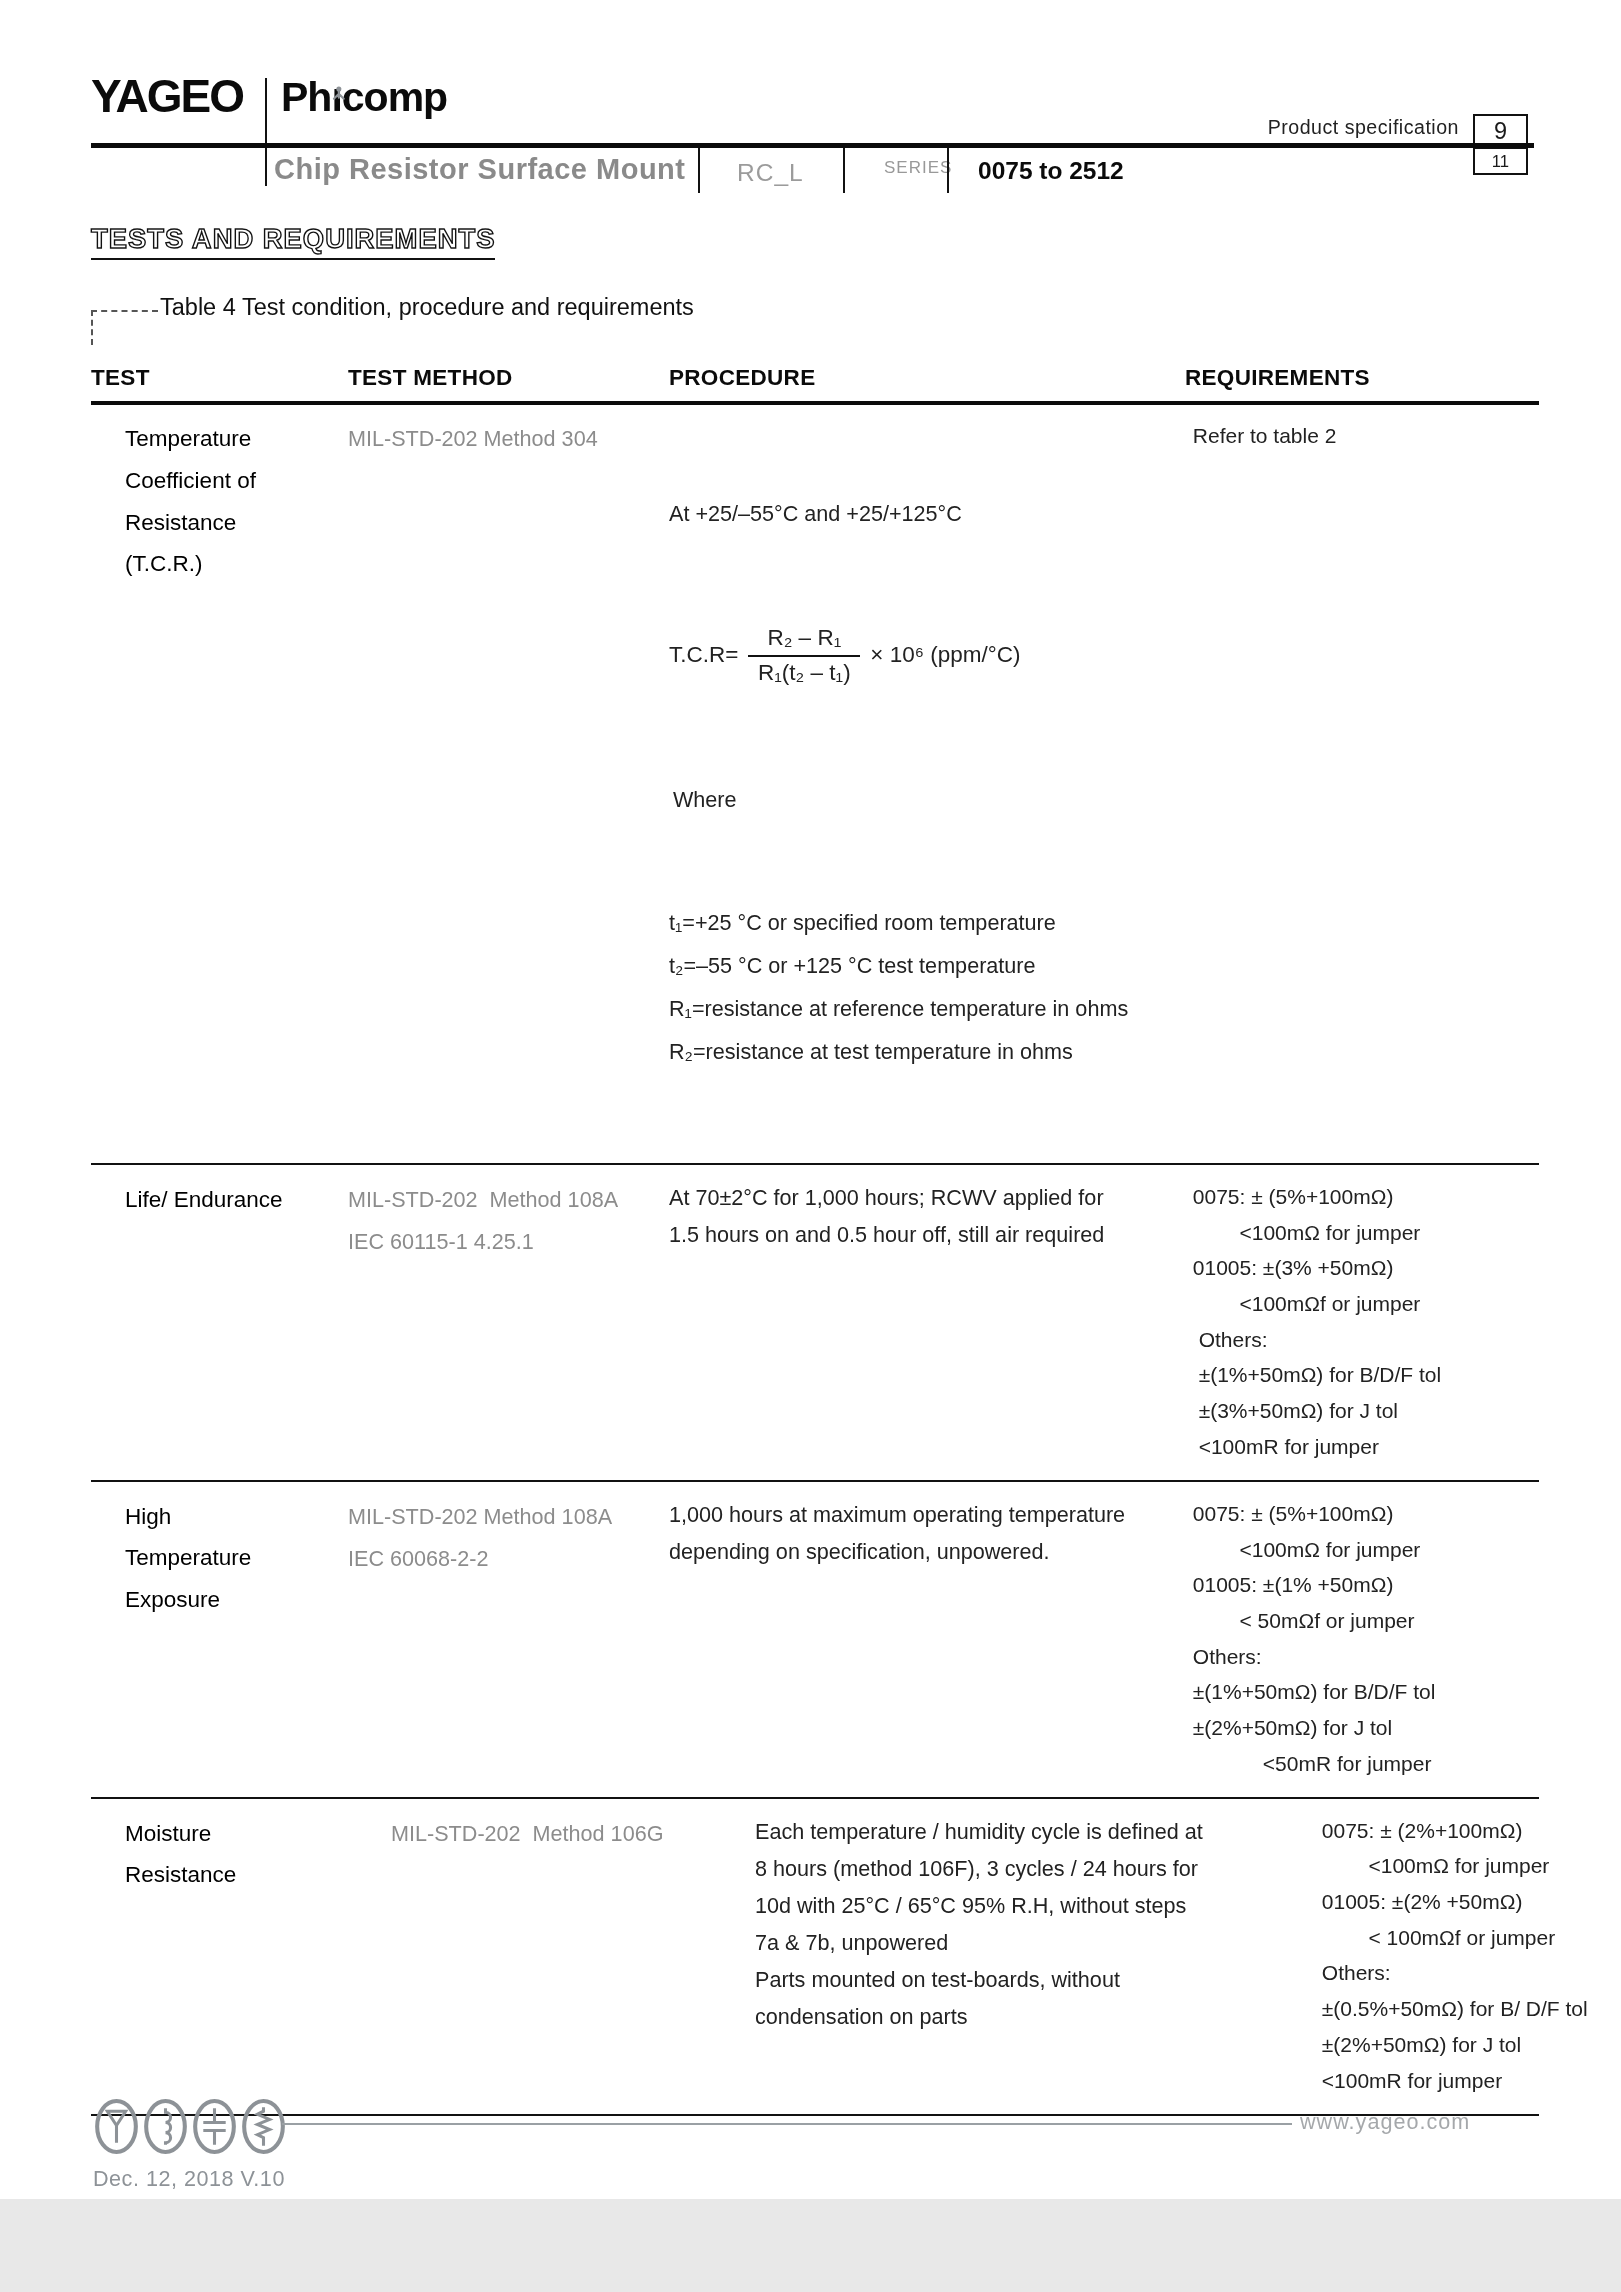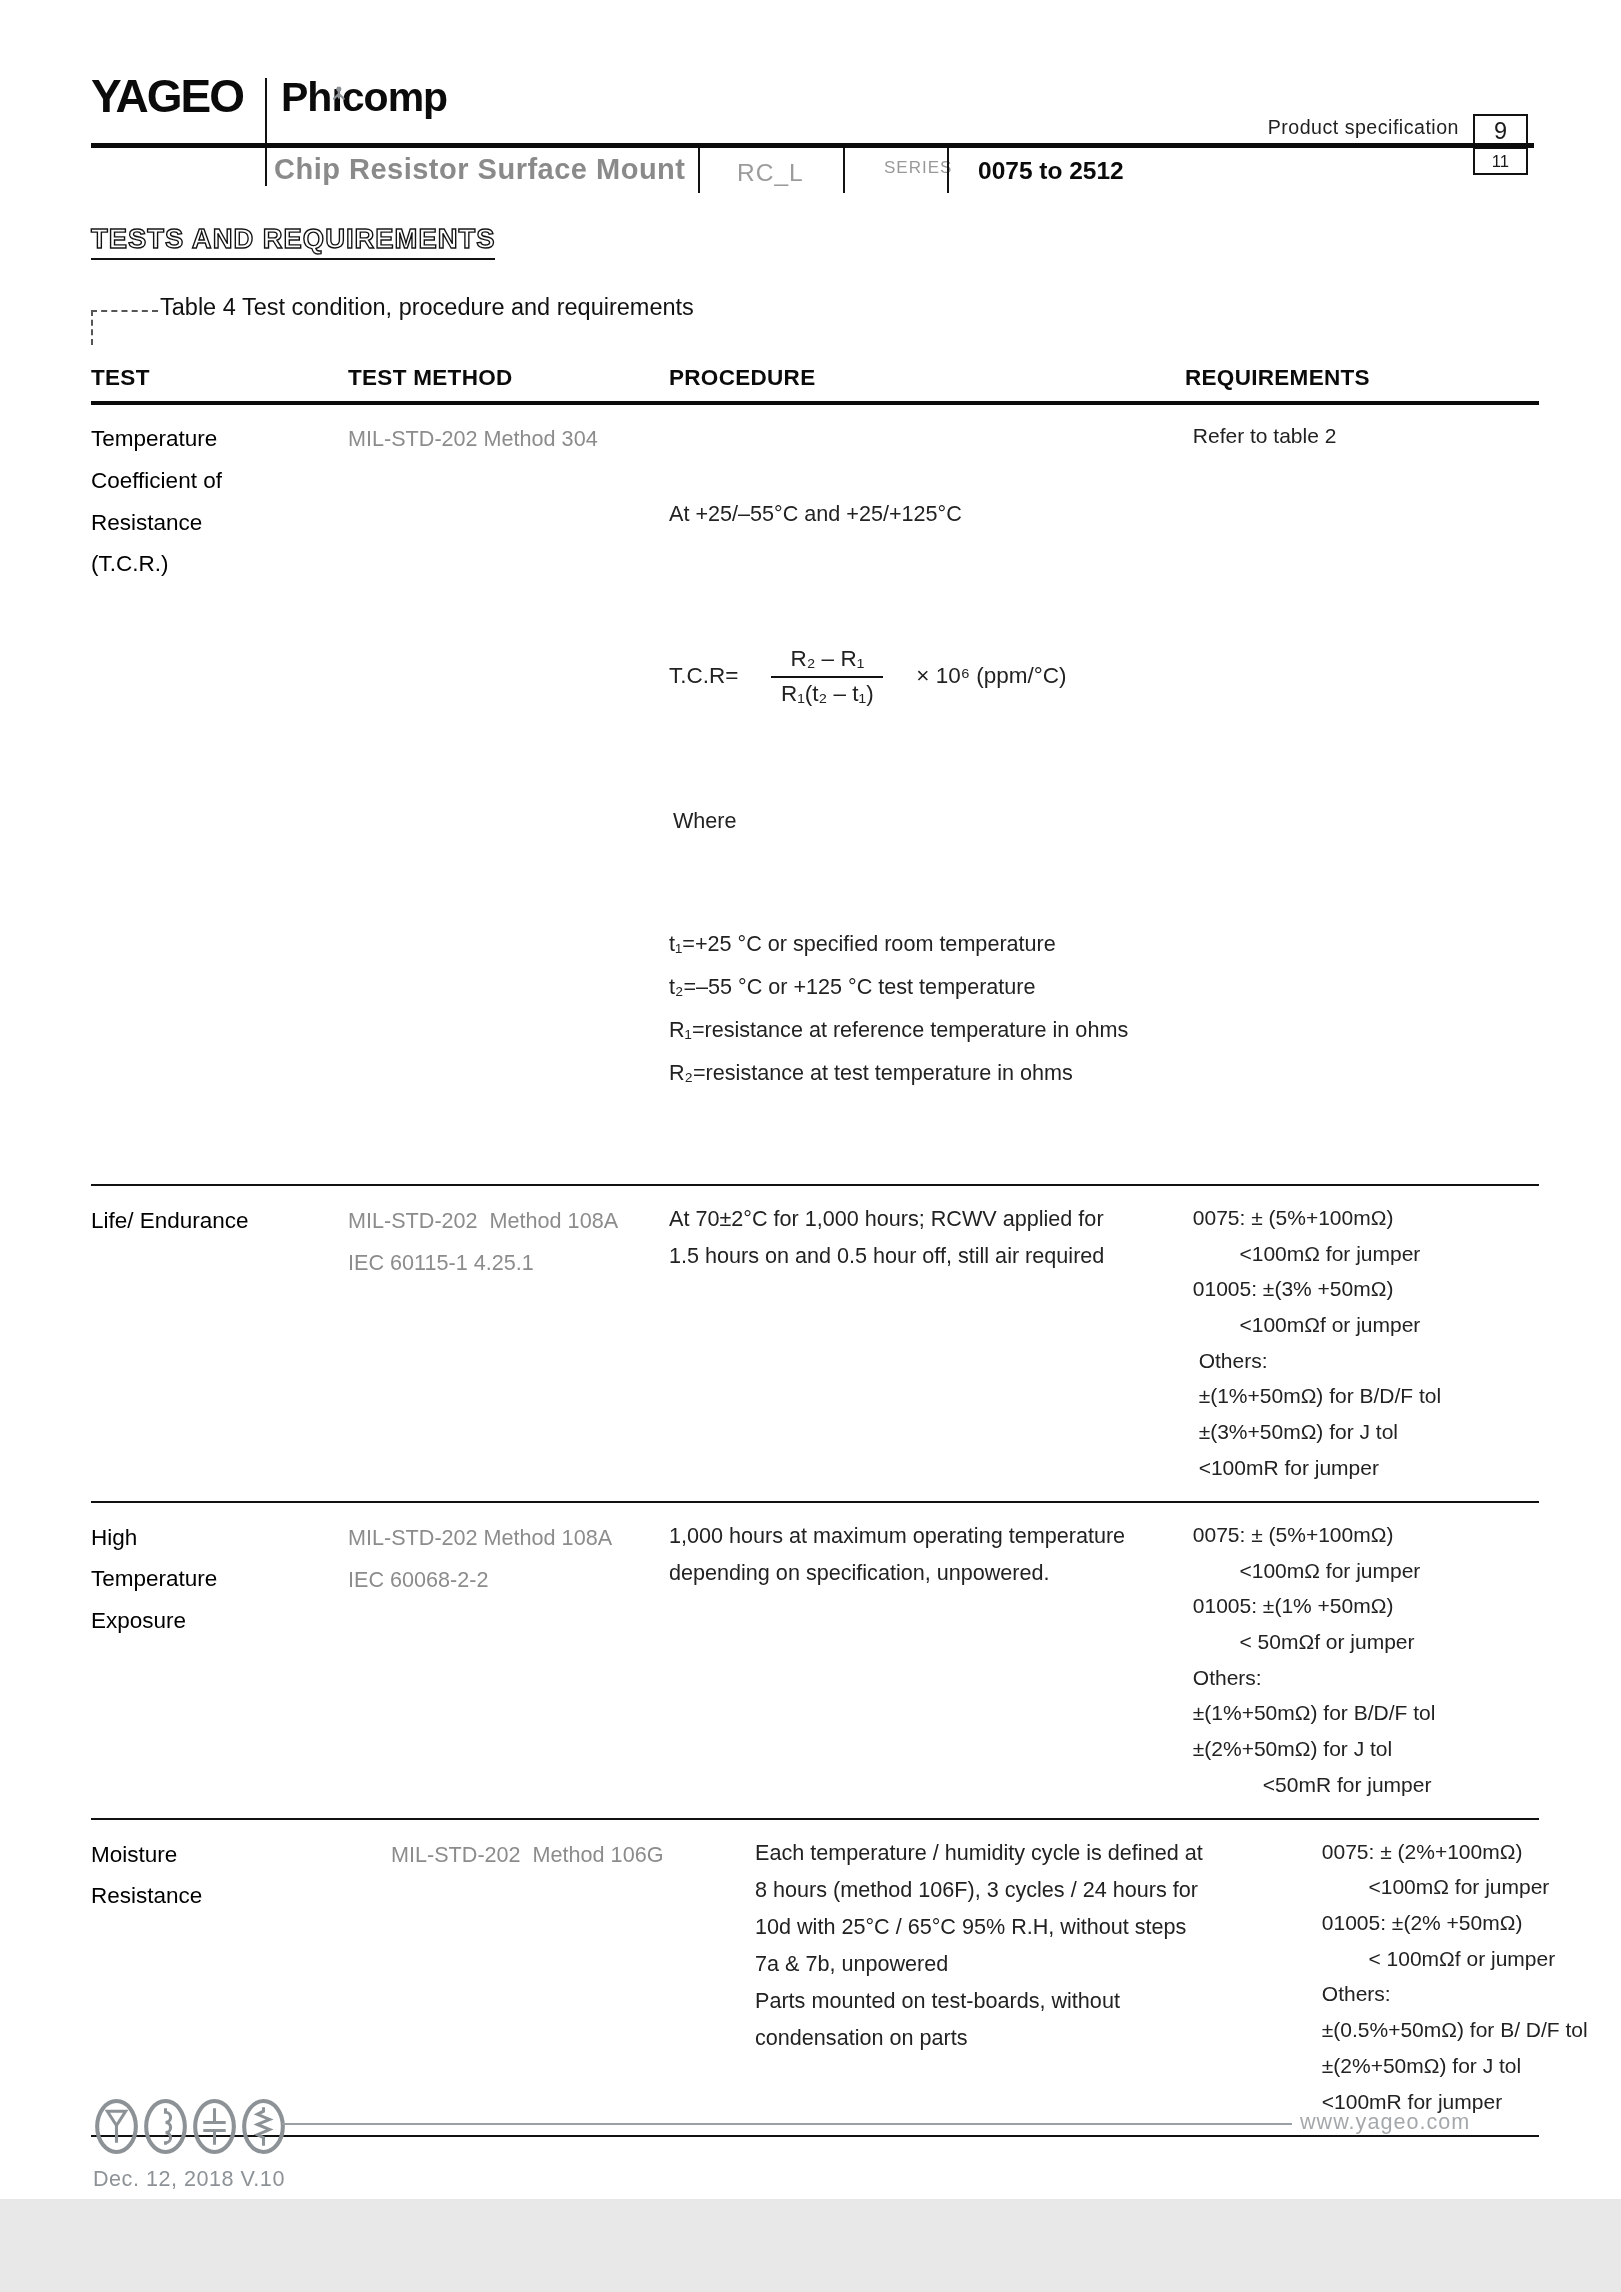--- a/index.html
+++ b/index.html
@@ -33,33 +33,33 @@
     color:#fff; -webkit-text-stroke:1.4px #111; padding-bottom:2.9px; border-bottom:2.9px solid #111;
   }
   .caption { position:absolute; left:160px; top:294px; font-size:23.5px; color:#111; }
   .cap-dash-h { position:absolute; left:91px; top:310px; width:67px; border-top:2px dashed #555; }
   .cap-dash-v { position:absolute; left:91px; top:310px; height:35px; border-left:2px dashed #555; }
   
   .table { position:absolute; left:91px; top:365px; width:1448px; }
   .thead { display:grid; grid-template-columns:257px 321px 516px 354px; border-bottom:4.9px solid #0b0b0b; padding-bottom:9.8px; }
   .thead div { font-size:22.5px; font-weight:600; letter-spacing:0.3px; color:#0b0b0b; }
   .trow { display:grid; grid-template-columns:257px 321px 516px 354px; border-bottom:2px solid #111; padding:13.7px 0 15.7px 0; }
-  .cell-test { font-size:22.5px; color:#000; line-height:1.85; white-space:pre-wrap; padding-right:13.7px; }
+  .cell-test { font-size:22.5px; color:#000; line-height:1.85; white-space:pre-wrap; padding-right:13.7px;margin-left:34px; }
   .cell-method { font-size:21.6px; color:#8c8c8c; line-height:1.95; white-space:pre-wrap; padding-right:13.7px; }
   .cell-proc { font-size:21.6px; color:#222; line-height:1.72; white-space:pre-wrap; padding-right:19.6px; }
   .cell-req { font-size:21px; color:#222; line-height:1.7; white-space:pre-wrap; padding-left:7.8px; }
   .row-tcr { min-height:431px; }
   .row-life { min-height:271px; }
   .row-hte { min-height:272px; }
   .row-moist { min-height:286px;gap:43px; }
   .row-hum { min-height:284px; }
   
   .tcr-line1 { margin-top:2px; }
   .tcr-formula-label { font-weight:700; margin-top:51px; }
-  .tcr-formula { display:flex; align-items:center; margin-top:41px; font-size:22.5px;gap:23px; }
+  .tcr-formula { display:flex; align-items:center; margin-top:20px; font-size:22.5px; }
   .frac { display:inline-flex; flex-direction:column; align-items:center; margin:0 9.8px; }
   .frac .num { padding:0 9.8px 3.9px 9.8px; line-height:1.1; }
   .frac .den { border-top:2px solid #111; padding:3.9px 9.8px 0 9.8px; line-height:1.1; }
   .tcr-where { margin-top:21.6px; padding-left:3.9px; }
   .tcr-defs { margin-top:7.8px; line-height:2.0; white-space:pre-wrap; }
   
   .footer-icons { position:absolute; left:94px; top:2098px; display:flex; gap:3.9px; }
   .footer-line { position:absolute; left:282px; top:2123px; width:1010px; height:2px; background:#9aa0a4; }
   .website { position:absolute; left:1300px; top:2109px; font-size:21.6px; color:#a5a8ab; letter-spacing:1px; }
   .datever { position:absolute; left:93px; top:2166px; font-size:21.6px; color:#8d9297; letter-spacing:0.5px; }

